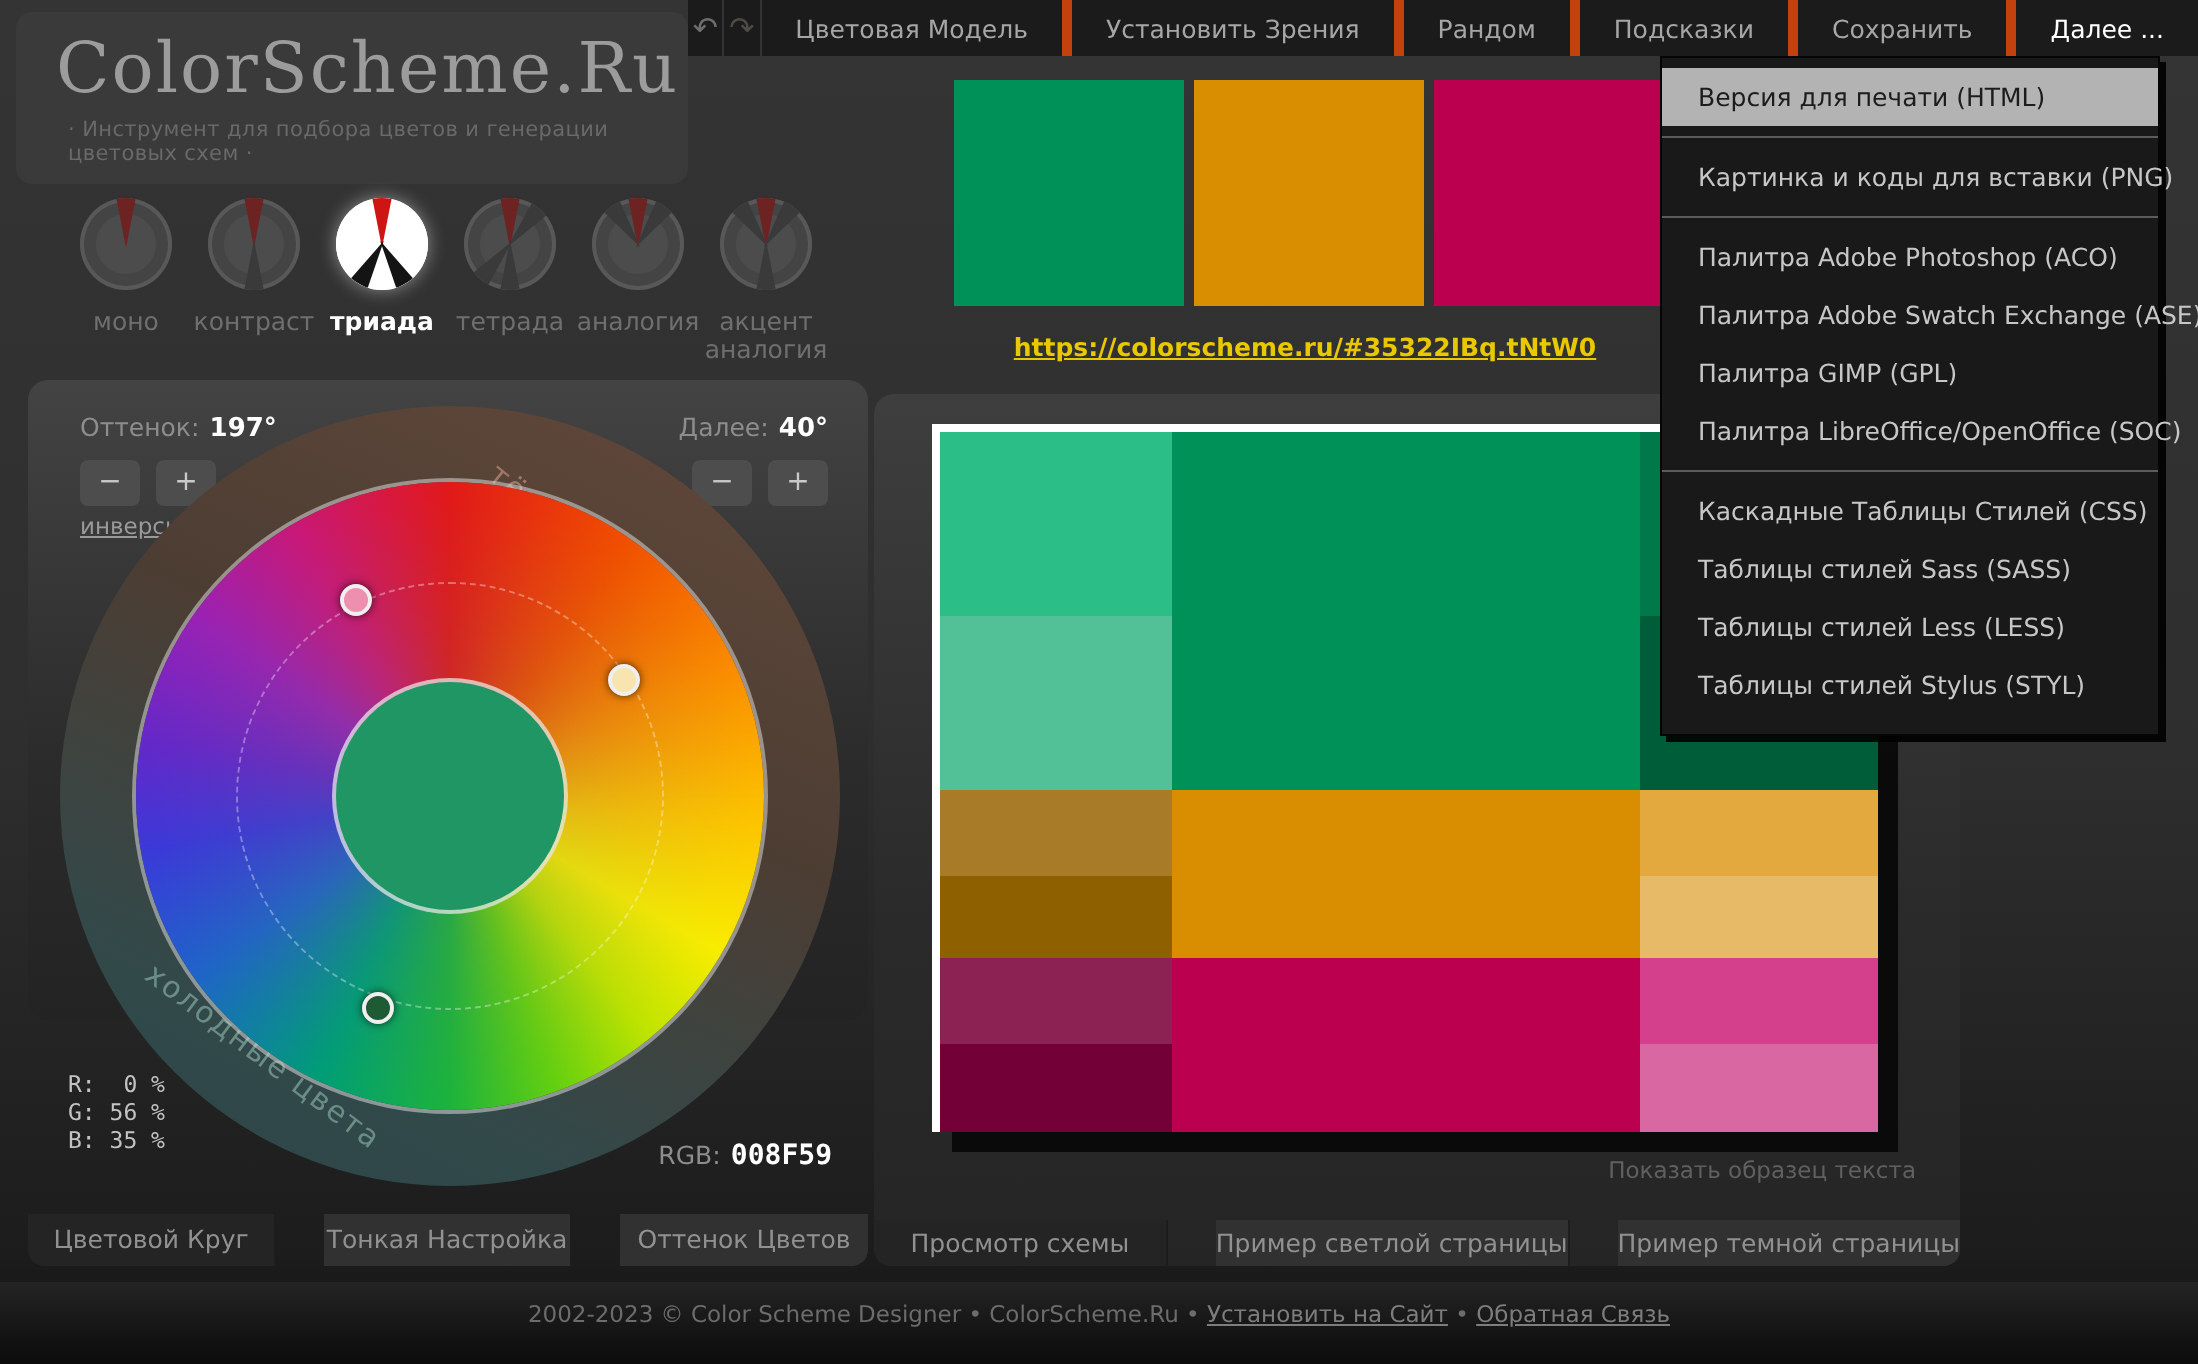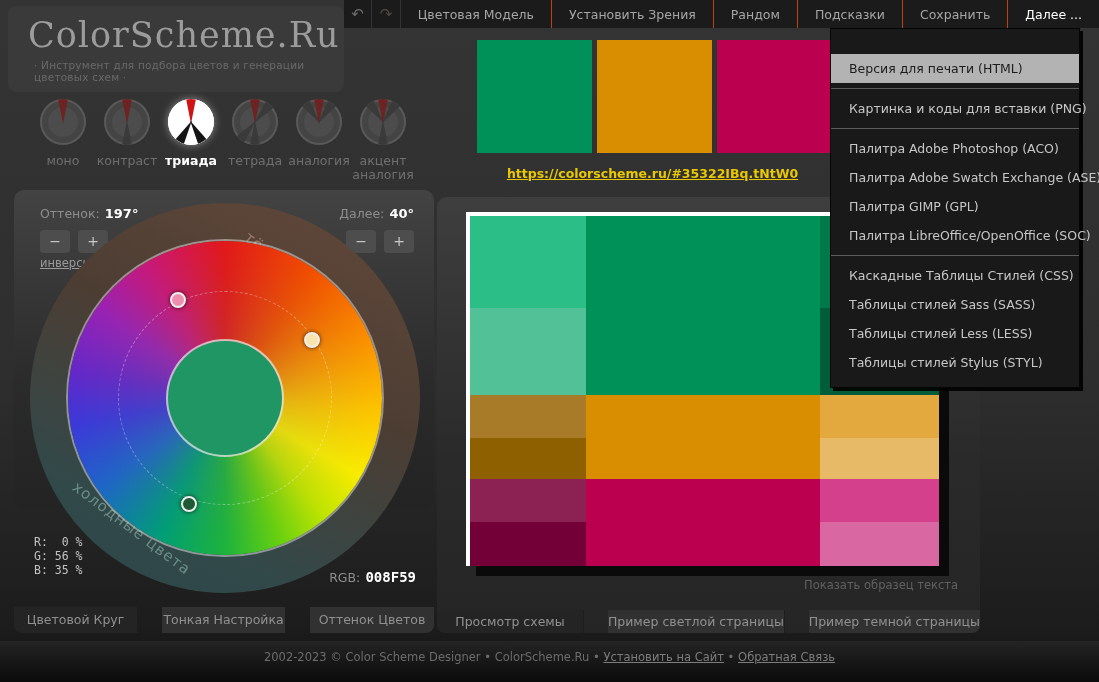--- a/index.html
+++ b/index.html
@@ -11,21 +11,21 @@
     -webkit-font-smoothing:antialiased;
   }
 
   
   .toolbar { position:absolute; left:344px; top:0; right:0; height:28px;
     background:#1b1b1b; display:flex; align-items:stretch; z-index:40; }
   .tb-ico { width:44px; display:flex; align-items:center; justify-content:center;
     color:#6d6d6d; font-size:15px; border-right:1px solid #333; cursor:pointer; }
   .tb-ico.dim { color:#4e4a44; }
   .tb-btn { padding:0 17px; display:flex; align-items:center; font-size:12.5px;
-    color:#a6a6a6; border-right:1px solid #c2410c; cursor:pointer; white-space:nowrap; }
+    color:#a6a6a6; border-right:5px solid #c2410c; cursor:pointer; white-space:nowrap; }
   .tb-btn.active { color:#ffffff; border-right:none; }
 
   
   .logo-panel { position:absolute; left:8px; top:6px; width:336px; height:86px;
     background:#3a3a3a; border-radius:8px; }
   .logo-title { font-family:"DejaVu Serif", serif; font-size:35px; color:#9c9c9c;
     padding:9px 0 0 20px; letter-spacing:1px; }
   .logo-sub { font-size:10.5px; color:#696969; padding:4px 0 0 26px; letter-spacing:.2px; }
 
   
@@ -125,21 +125,21 @@
   .pcol.l { width:116px; } .pcol.m { width:234px; } .pcol.r { width:119px; }
   .sample-link { position:absolute; right:22px; top:381px; font-size:11.5px;
     color:#606060; cursor:pointer; }
 
   
   .menu { position:absolute; top:28px; right:19px; width:250px; background:#191919;
     border:1px solid #050505; box-shadow:3px 3px 0 rgba(0,0,0,.9);
     padding:5px 0 10px; z-index:60; }
   .menu-item { height:29px; line-height:29px; padding-left:18px; font-size:12.5px;
     color:#c7c7c7; cursor:pointer; white-space:nowrap; }
-  .menu-item.hl { background:#b3b3b3; color:#1c1c1c;margin-top:20px; }
+  .menu-item.hl { background:#b3b3b3; color:#1c1c1c; }
   .menu-sep { border-top:1px solid #5c5c5c; margin:5px 0; }
 
   
   .footer { position:absolute; left:0; right:0; top:641px; height:41px;
     background:linear-gradient(#242424, #121212 70%, #0c0c0c);
     text-align:center; padding-top:9px; font-size:11.5px; color:#6c6c6c; }
   .footer a { color:#7d7d7d; text-decoration:underline; cursor:pointer; }
 </style>
 </head>
 <body>

